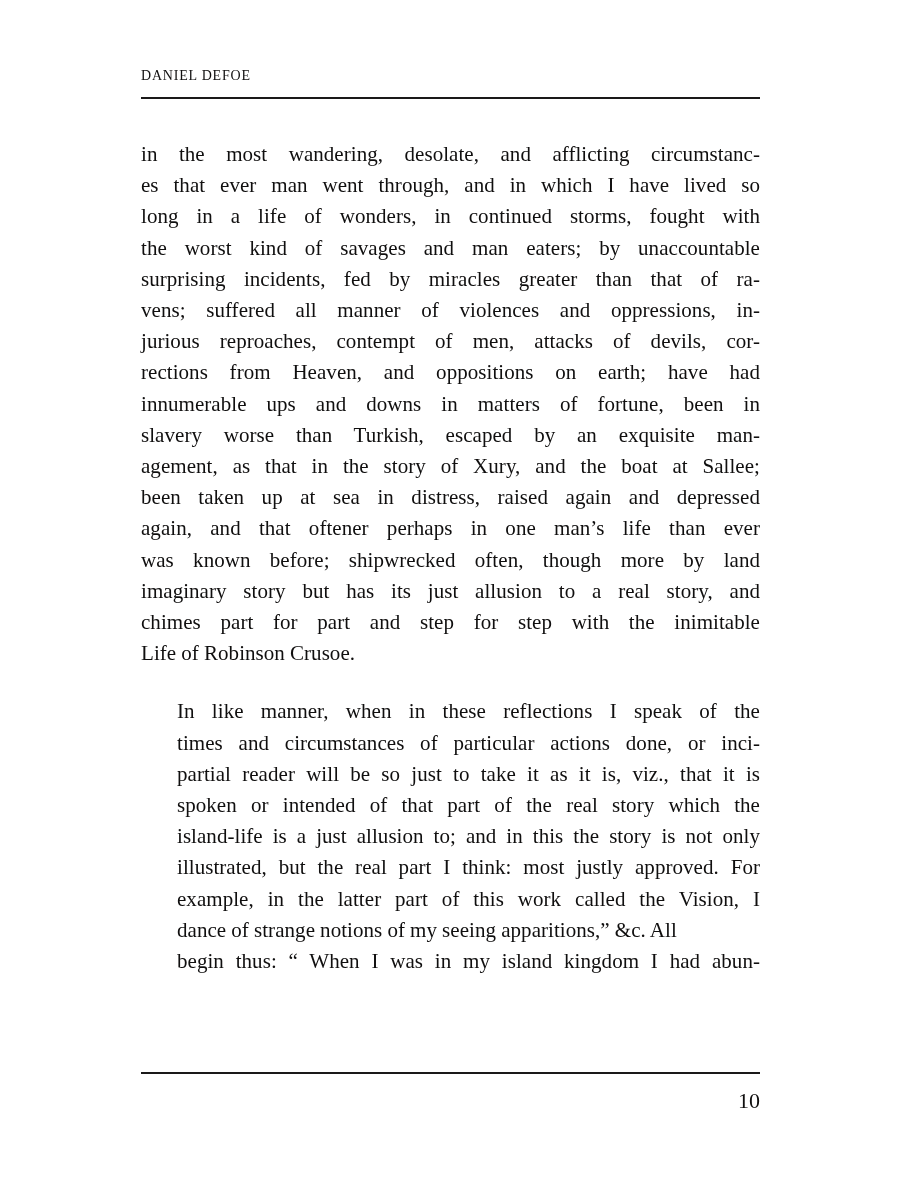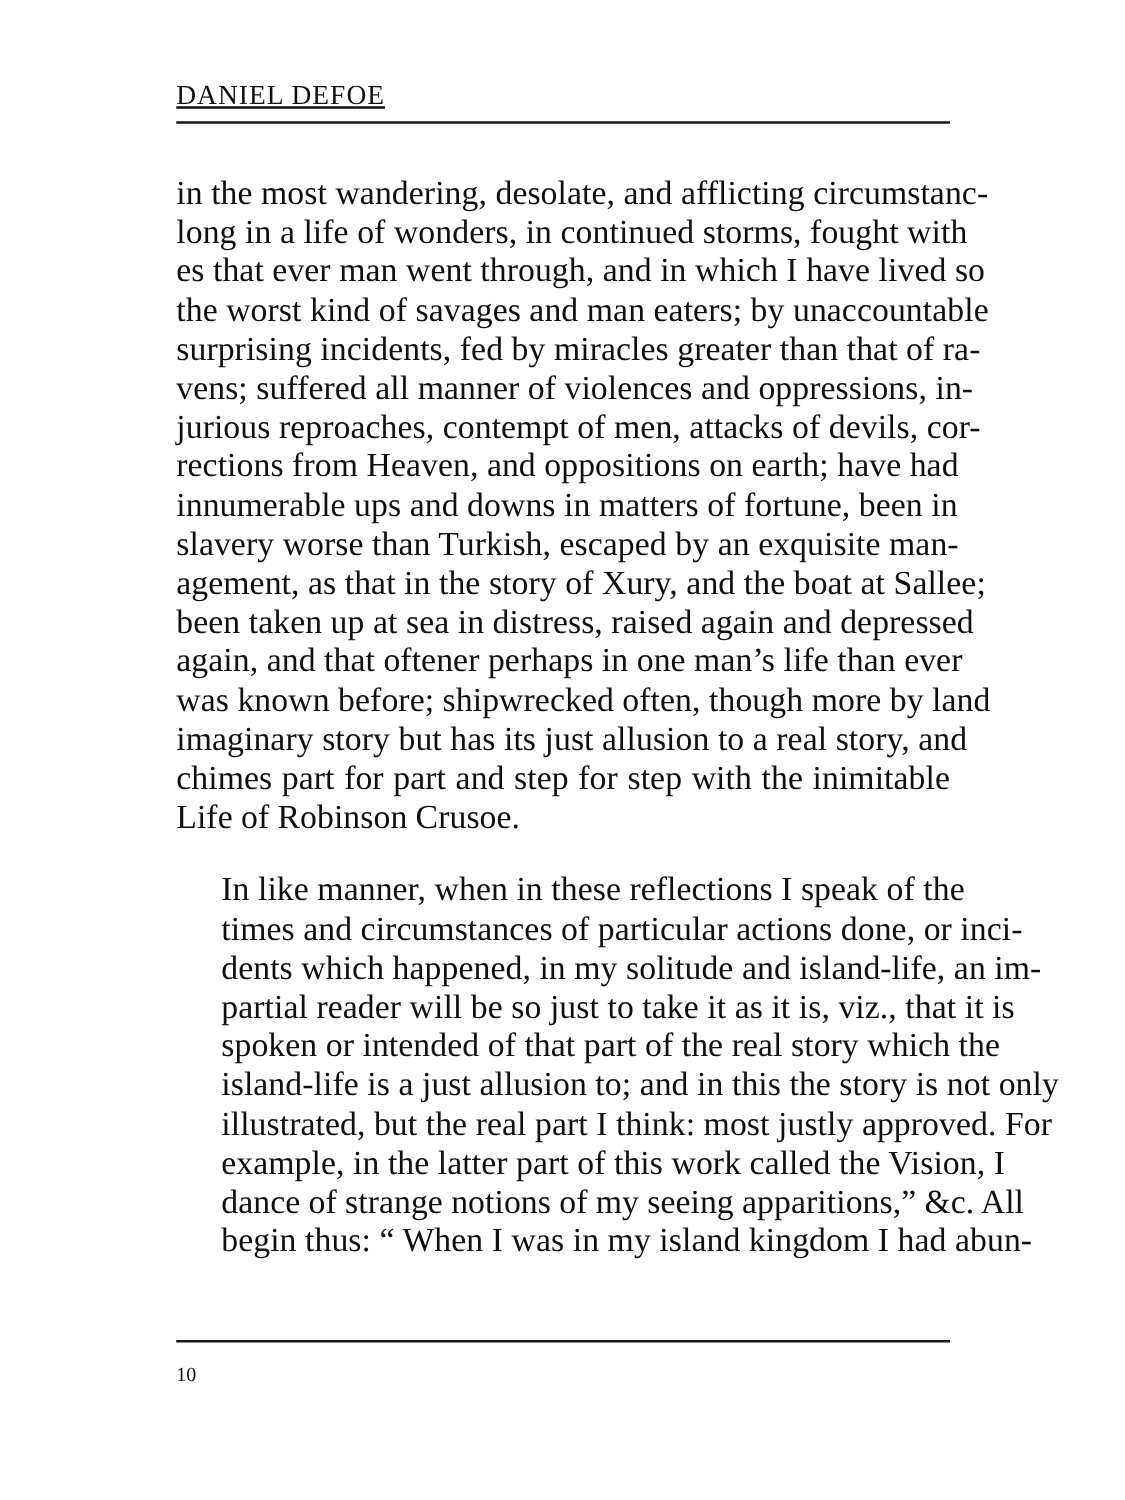--- a/index.html
+++ b/index.html
@@ -20,47 +20,46 @@
 
   
   #header-block {
     position: absolute;
     left: 141px;
     top: 62px;
     width: 619px;
   }
 
   #running-head {
-    font-size: 22px;
+    font-size: 14px;
     line-height: 28px;
     letter-spacing: 0.8px;
     color: #111010;
     white-space: nowrap;
     font-weight: 400;
-    text-decoration: underline;
   }
 
   #header-rule {
     margin-top: 7px;
     height: 0;
     border-top: 2.4px solid #1a1919;
     width: 100%;
   }
 
   
   #text-column {
     position: absolute;
     left: 141px;
     top: 139px;
     width: 619px;
   }
 
   .para {
     margin: 0;
-    font-size: 27px;
+    font-size: 21px;
     line-height: 31.2px;
     text-align: justify;
     text-justify: inter-word;
     color: #100f0f;
     letter-spacing: 0.05px;
     word-spacing: -0.2px;
   }
 
   .para.indented {
     text-indent: 36px;
@@ -85,60 +84,59 @@
   }
 
   #footer-rule {
     height: 0;
     border-top: 2.4px solid #1a1919;
     width: 100%;
   }
 
   #page-number {
     margin-top: 14px;
-    text-align: left;
-    font-size: 16px;
+    text-align: right;
+    font-size: 22px;
     line-height: 26px;
     color: #100f0f;
   }
 </style>
 </head>
 <body>
 
 <div id="page">
 
   <div id="header-block">
     <div id="running-head">DANIEL DEFOE</div>
     <div id="header-rule"></div>
   </div>
 
   <div id="text-column">
       <p class="para">
         <span class="ln" style="display: block; text-align-last: justify; text-align: justify; white-space: nowrap; word-spacing: 0px;">in the most wandering, desolate, and afflicting circumstanc-</span>
+        <span class="ln" style="display: block; text-align-last: justify; text-align: justify; white-space: nowrap; word-spacing: 0px;">es that ever man went through, and in which I have lived so</span>
         <span class="ln" style="display: block; text-align-last: justify; text-align: justify; white-space: nowrap; word-spacing: 0px;">long in a life of wonders, in continued storms, fought with</span>
-        <span class="ln" style="display: block; text-align-last: justify; text-align: justify; white-space: nowrap; word-spacing: 0px;">es that ever man went through, and in which I have lived so</span>
         <span class="ln" style="display: block; text-align-last: justify; text-align: justify; white-space: nowrap; word-spacing: 0px;">the worst kind of savages and man eaters; by unaccountable</span>
         <span class="ln" style="display: block; text-align-last: justify; text-align: justify; white-space: nowrap; word-spacing: 0px;">surprising incidents, fed by miracles greater than that of ra-</span>
         <span class="ln" style="display: block; text-align-last: justify; text-align: justify; white-space: nowrap; word-spacing: 0px;">vens; suffered all manner of violences and oppressions, in-</span>
         <span class="ln" style="display: block; text-align-last: justify; text-align: justify; white-space: nowrap; word-spacing: 0px;">jurious reproaches, contempt of men, attacks of devils, cor-</span>
         <span class="ln" style="display: block; text-align-last: justify; text-align: justify; white-space: nowrap; word-spacing: 0px;">rections from Heaven, and oppositions on earth; have had</span>
         <span class="ln" style="display: block; text-align-last: justify; text-align: justify; white-space: nowrap; word-spacing: 0px;">innumerable ups and downs in matters of fortune, been in</span>
         <span class="ln" style="display: block; text-align-last: justify; text-align: justify; white-space: nowrap; word-spacing: 0px;">slavery worse than Turkish, escaped by an exquisite man-</span>
         <span class="ln" style="display: block; text-align-last: justify; text-align: justify; white-space: nowrap; word-spacing: 0px;">agement, as that in the story of Xury, and the boat at Sallee;</span>
         <span class="ln" style="display: block; text-align-last: justify; text-align: justify; white-space: nowrap; word-spacing: 0px;">been taken up at sea in distress, raised again and depressed</span>
         <span class="ln" style="display: block; text-align-last: justify; text-align: justify; white-space: nowrap; word-spacing: 0px;">again, and that oftener perhaps in one man’s life than ever</span>
         <span class="ln" style="display: block; text-align-last: justify; text-align: justify; white-space: nowrap; word-spacing: 0px;">was known before; shipwrecked often, though more by land</span>
         <span class="ln" style="display: block; text-align-last: justify; text-align: justify; white-space: nowrap; word-spacing: 0px;">imaginary story but has its just allusion to a real story, and</span>
         <span class="ln" style="display: block; text-align-last: justify; text-align: justify; white-space: nowrap; word-spacing: 0px;">chimes part for part and step for step with the inimitable</span>
         <span class="ln">Life of Robinson Crusoe.</span>
       </p>
       <p class="para indented">
         <span class="ln" style="display: block; text-align-last: justify; text-align: justify; white-space: nowrap; word-spacing: 0px;">In like manner, when in these reflections I speak of the</span>
         <span class="ln" style="display: block; text-align-last: justify; text-align: justify; white-space: nowrap; word-spacing: 0px;">times and circumstances of particular actions done, or inci-</span>
-        <span class="ln" style="display: block; text-align-last: justify; text-align: justify; white-space: nowrap; word-spacing: 0px;">dents which happened, in my solitude and island-life, an im-</span>
         <span class="ln" style="display: block; text-align-last: justify; text-align: justify; white-space: nowrap; word-spacing: 0px;">partial reader will be so just to take it as it is, viz., that it is</span>
         <span class="ln" style="display: block; text-align-last: justify; text-align: justify; white-space: nowrap; word-spacing: 0px;">spoken or intended of that part of the real story which the</span>
         <span class="ln" style="display: block; text-align-last: justify; text-align: justify; white-space: nowrap; word-spacing: 0px;">island-life is a just allusion to; and in this the story is not only</span>
         <span class="ln" style="display: block; text-align-last: justify; text-align: justify; white-space: nowrap; word-spacing: 0px;">illustrated, but the real part I think: most justly approved. For</span>
         <span class="ln" style="display: block; text-align-last: justify; text-align: justify; white-space: nowrap; word-spacing: 0px;">example, in the latter part of this work called the Vision, I</span>
         <span class="ln">dance of strange notions of my seeing apparitions,” &amp;c. All</span>
         <span class="ln" style="display: block; text-align-last: justify; text-align: justify; white-space: nowrap; word-spacing: 0px;">begin thus: “ When I was in my island kingdom I had abun-</span>
       </p>
     </div>
 

